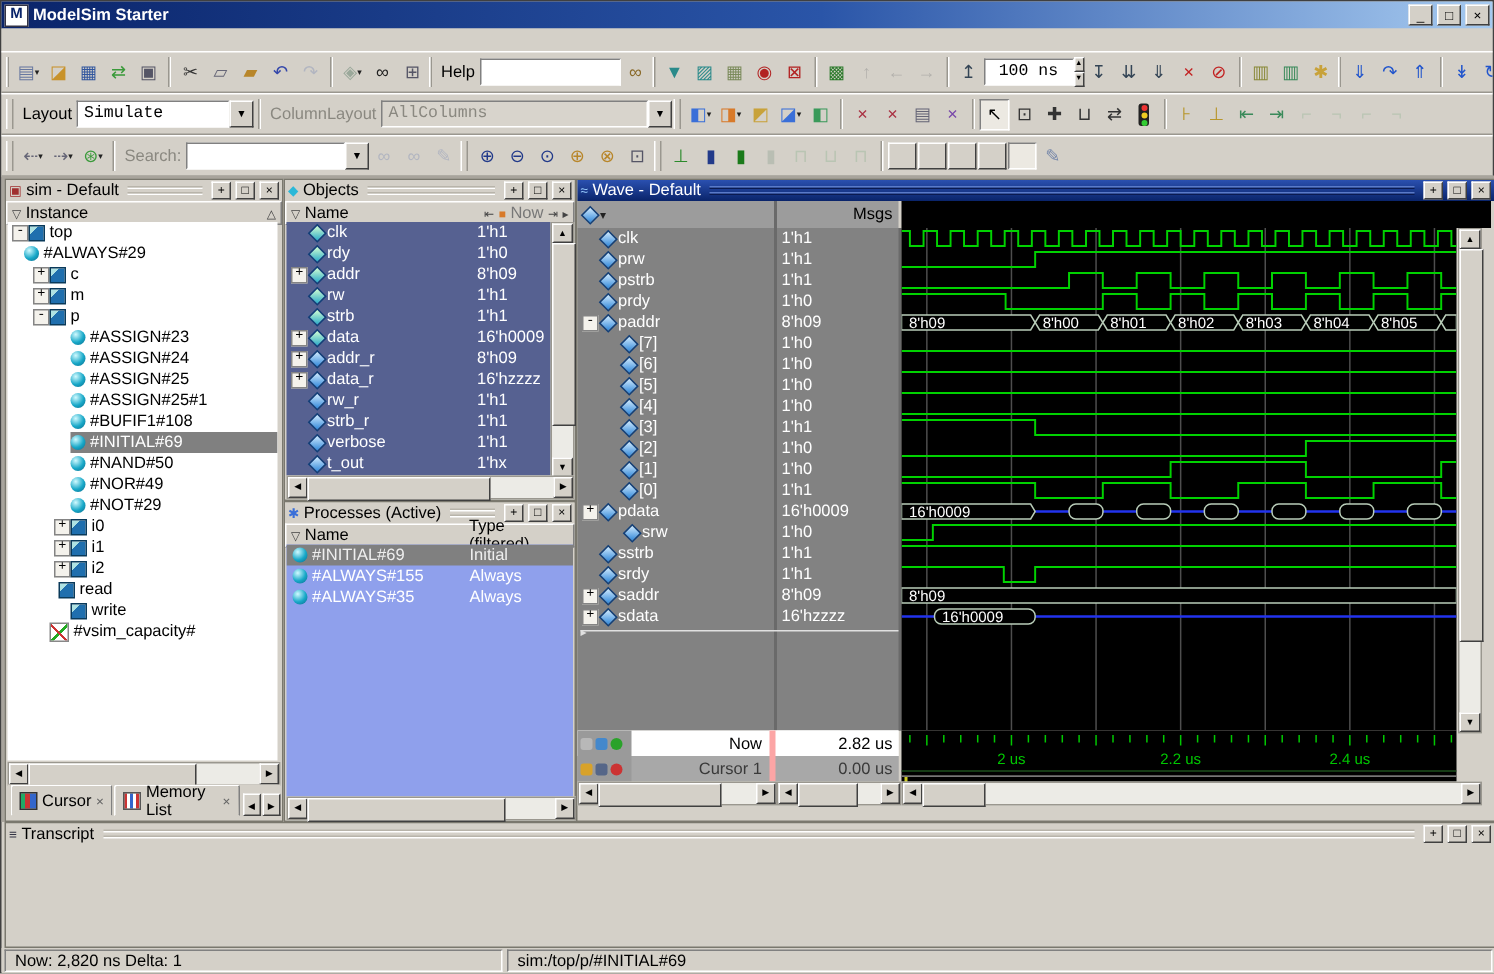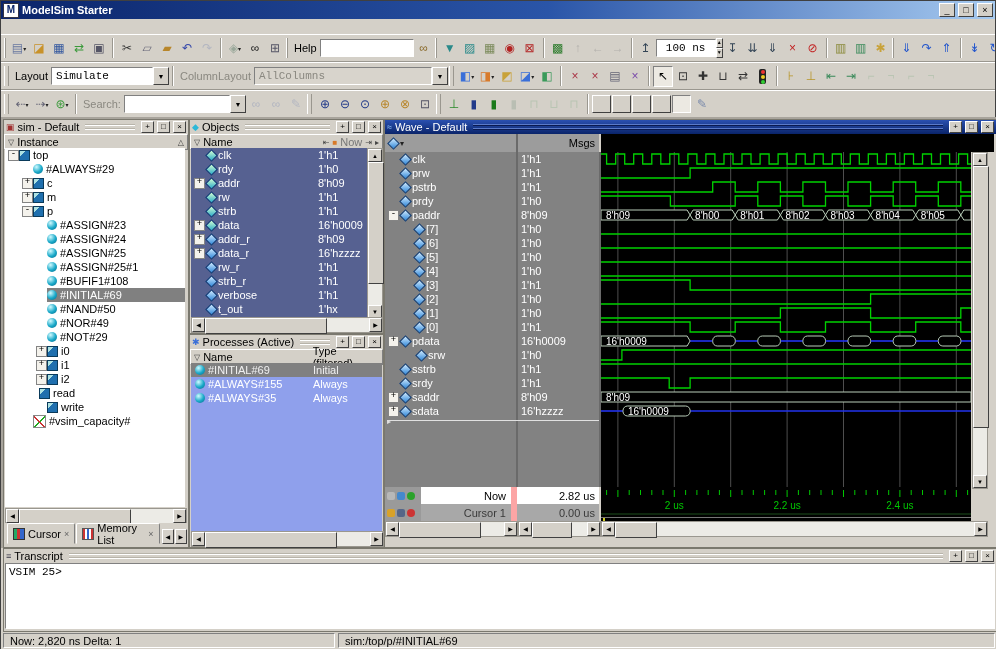--- a/index.html
+++ b/index.html
@@ -87,21 +87,21 @@
   .whead{position:absolute;background:#9c9c9c;display:flex;align-items:center}
   .wnames,.wvals{position:absolute;background:#828282;overflow:hidden}
   .wrow{height:14px;display:flex;align-items:center;color:#fff;white-space:nowrap}
   .wvrow{height:14px;display:flex;align-items:center;color:#fff;padding-left:3px}
   .wcanvas{position:absolute;background:#000}
   .insline{position:absolute;height:2px;border-top:1px solid #e0e0e0;color:#e0e0e0;font-size:8px;line-height:2px}
   .nrow{position:absolute;display:flex;align-items:stretch}
   .ncell-icons{width:34px;background:#9a9a9a;display:flex;align-items:center;gap:2px;padding-left:2px}
   .mini{width:8px;height:8px;border-radius:2px}
   .ncell-label{flex:1;display:flex;align-items:center;justify-content:flex-end;padding-right:5px}
-  .ncell-val{width:78px;display:flex;align-items:center;justify-content:flex-end;padding-right:4px;border-left:6px solid #fca5a5}
+  .ncell-val{width:78px;display:flex;align-items:center;justify-content:flex-end;padding-right:4px;border-left:4px solid #fca5a5}
   .rowwhite{background:#fff;color:#000}
   .rowgray{background:#a8a8a8;color:#3a3a3a}
   
   .tabbar{position:absolute;display:flex;align-items:flex-end;gap:1px;padding-left:2px;background:#d4d0c8}
   .tab{height:19px;display:flex;align-items:center;gap:3px;padding:0 5px;background:#d4d0c8;border:1px solid;border-color:#fff #808080 #d4d0c8 #fff;border-radius:2px 2px 0 0;font-size:11px}
   .tabx{color:#666;font-size:9px}
   .tabarr{width:13px;height:15px;background:#d4d0c8;border:1px solid;border-color:#fff #404040 #404040 #fff;font-size:6px;padding:0;font-family:inherit}
   
   #transcript-body{position:absolute;background:#fff;border:1px solid;border-color:#808080 #fff #fff #808080;overflow:hidden;font-family:"Liberation Mono",monospace;font-size:11px;padding:2px 3px}
   .tline{display:block;white-space:pre;line-height:13px}
@@ -507,21 +507,21 @@
       </div>
       <div class="tree" style="left:1px;top:28px;width:180px;height:359px">
 
       <div class="trow" style="padding-left: 3px;">
             <span class="xbox">-</span>
             <span class="tin">
               <span class="i-folder"></span>
               <span>top</span>
             </span>
           </div>
-          <div class="trow" style="padding-left: 17px;">
+          <div class="trow" style="">
             <span class="xbox" style="visibility: hidden;"></span>
             <span class="tin">
               <span class="i-proc"></span>
               <span>#ALWAYS#29</span>
             </span>
           </div>
           <div class="trow" style="padding-left: 17px;">
             <span class="xbox">+</span>
             <span class="tin">
               <span class="i-folder"></span>
@@ -1231,26 +1231,20 @@
 
   <div class="pane" style="left:2px;top:547px;width:992px;height:82px;position:absolute">
     <div class="ptitle">
       <span class="ticon" style="color:#334">≡</span>
       <span>Transcript</span>
       <span class="pgrip"></span>
       <button class="pbtn">+</button>
       <button class="pbtn">□</button>
       <button class="pbtn">×</button>
     </div>
-    <div id="transcript-body" style="left:1px;top:14px;width:982px;height:60px">
-      <span>
-        
-      <span class="tline"></span><span class="tline"></span><span class="tline"></span><span class="tline"></span></span>
-      <span class="tline">VSIM 25&gt;</span>
-    </div>
   </div>
 
   <div id="statusbar">
     <span class="scell" style="width:318px">Now: 2,820 ns  Delta: 1</span>
     <span class="scell" style="flex:1">sim:/top/p/#INITIAL#69</span>
   </div>
 
 </div>
 
 </body></html>

